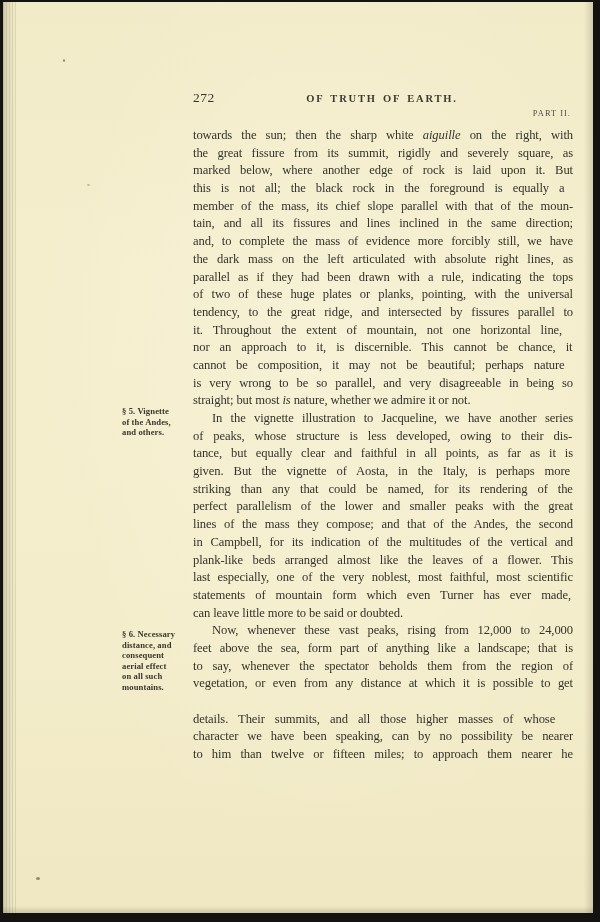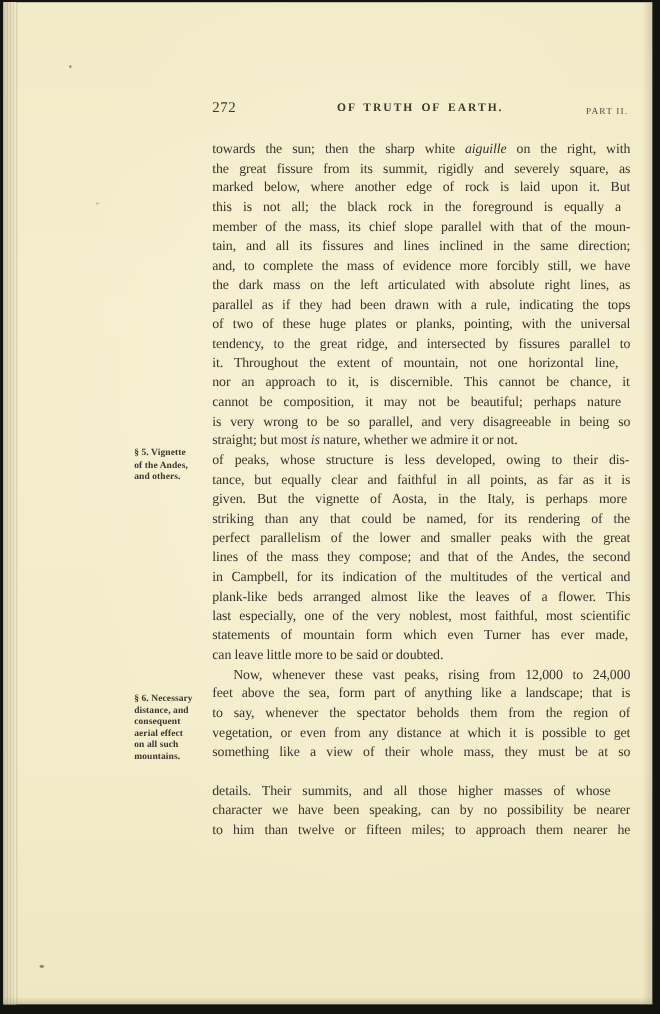--- a/index.html
+++ b/index.html
@@ -34,21 +34,21 @@
     color:#37342c;
   }
   .page-number{
     position:absolute;left:0;top:0;font-size:13.5px;letter-spacing:0.5px;
   }
   .running-title{
     position:absolute;left:0;right:0;top:3px;text-align:center;
     font-size:10.5px;letter-spacing:1.8px;word-spacing:2px;color:#3c392f;font-weight:bold;
   }
   .part-label{
-    position:absolute;right:0;top:6px;font-size:8.5px;letter-spacing:1px;color:#524e42;
+    position:absolute;right:0;top:18px;font-size:8.5px;letter-spacing:1px;color:#524e42;
   }
   .body-text{
     position:absolute;left:190px;top:125px;width:380px;
     font-size:12.6px;color:#35332b;letter-spacing:-0.1px;
   }
   .line{height:17.7px;line-height:17.7px;overflow:hidden;}
   .line-inner{white-space:nowrap;display:inline-block;}
   .indent{padding-left:19px;}
   .it{font-style:italic;}
   .margin-note{
@@ -102,34 +102,34 @@
       <div class="line"><span class="line-inner" style="word-spacing: 4.78409px;"><span>and, to complete the mass of evidence more forcibly still, we have</span></span></div>
       <div class="line"><span class="line-inner" style="word-spacing: 5.96733px;"><span>the dark mass on the left articulated with absolute right lines, as</span></span></div>
       <div class="line"><span class="line-inner" style="word-spacing: 5.03385px;"><span>parallel as if they had been drawn with a rule, indicating the tops</span></span></div>
       <div class="line"><span class="line-inner" style="word-spacing: 5.17045px;"><span>of two of these huge plates or planks, pointing, with the universal</span></span></div>
       <div class="line"><span class="line-inner" style="word-spacing: 5.68906px;"><span>tendency, to the great ridge, and intersected by fissures parallel to</span></span></div>
       <div class="line"><span class="line-inner" style="word-spacing: 7px;"><span>it. Throughout the extent of mountain, not one horizontal line,</span></span></div>
       <div class="line"><span class="line-inner" style="word-spacing: 7px;"><span>nor an approach to it, is discernible. This cannot be chance, it</span></span></div>
       <div class="line"><span class="line-inner" style="word-spacing: 7px;"><span>cannot be composition, it may not be beautiful; perhaps nature</span></span></div>
       <div class="line"><span class="line-inner" style="word-spacing: 4.96745px;"><span>is very wrong to be so parallel, and very disagreeable in being so</span></span></div>
       <div class="line noj"><span class="line-inner"><span>straight; but most </span><span class="it">is</span><span> nature, whether we admire it or not.</span></span></div>
+      <div class="line indent"><span class="line-inner" style="word-spacing: 5.25px;"><span>In the vignette illustration to Jacqueline, we have another series</span></span></div>
       <div class="line"><span class="line-inner" style="word-spacing: 7px;"><span>of peaks, whose structure is less developed, owing to their dis-</span></span></div>
       <div class="line"><span class="line-inner" style="word-spacing: 5.89183px;"><span>tance, but equally clear and faithful in all points, as far as it is</span></span></div>
       <div class="line"><span class="line-inner" style="word-spacing: 7px;"><span>given. But the vignette of Aosta, in the Italy, is perhaps more</span></span></div>
       <div class="line"><span class="line-inner" style="word-spacing: 7px;"><span>striking than any that could be named, for its rendering of the</span></span></div>
       <div class="line"><span class="line-inner" style="word-spacing: 6.26875px;"><span>perfect parallelism of the lower and smaller peaks with the great</span></span></div>
       <div class="line"><span class="line-inner" style="word-spacing: 4.66536px;"><span>lines of the mass they compose; and that of the Andes, the second</span></span></div>
       <div class="line"><span class="line-inner" style="word-spacing: 4.77557px;"><span>in Campbell, for its indication of the multitudes of the vertical and</span></span></div>
       <div class="line"><span class="line-inner" style="word-spacing: 6.39375px;"><span>plank-like beds arranged almost like the leaves of a flower. This</span></span></div>
       <div class="line"><span class="line-inner" style="word-spacing: 4.42188px;"><span>last especially, one of the very noblest, most faithful, most scientific</span></span></div>
       <div class="line"><span class="line-inner" style="word-spacing: 7px;"><span>statements of mountain form which even Turner has ever made,</span></span></div>
       <div class="line noj"><span class="line-inner"><span>can leave little more to be said or doubted.</span></span></div>
       <div class="line indent"><span class="line-inner" style="word-spacing: 5.85243px;"><span>Now, whenever these vast peaks, rising from 12,000 to 24,000</span></span></div>
       <div class="line"><span class="line-inner" style="word-spacing: 5.15234px;"><span>feet above the sea, form part of anything like a landscape; that is</span></span></div>
       <div class="line"><span class="line-inner" style="word-spacing: 6.91094px;"><span>to say, whenever the spectator beholds them from the region of</span></span></div>
       <div class="line"><span class="line-inner" style="word-spacing: 4.45833px;"><span>vegetation, or even from any distance at which it is possible to get</span></span></div>
-      <div class="line"><span class="line-inner" style="word-spacing: 6.32161px;"><span>something like a view of their whole mass, they must be at so</span></span></div>
       <div class="line"><span class="line-inner" style="word-spacing: 4.28005px; margin-top: 20px;"><span>great a distance from him as to become aerial and faint in all their</span></span></div>
       <div class="line"><span class="line-inner" style="word-spacing: 7px;"><span>details. Their summits, and all those higher masses of whose</span></span></div>
       <div class="line"><span class="line-inner" style="word-spacing: 6.01406px;"><span>character we have been speaking, can by no possibility be nearer</span></span></div>
       <div class="line"><span class="line-inner" style="word-spacing: 6.22017px;"><span>to him than twelve or fifteen miles; to approach them nearer he</span></span></div>
     </div>
 </div>
 
 </body></html>

